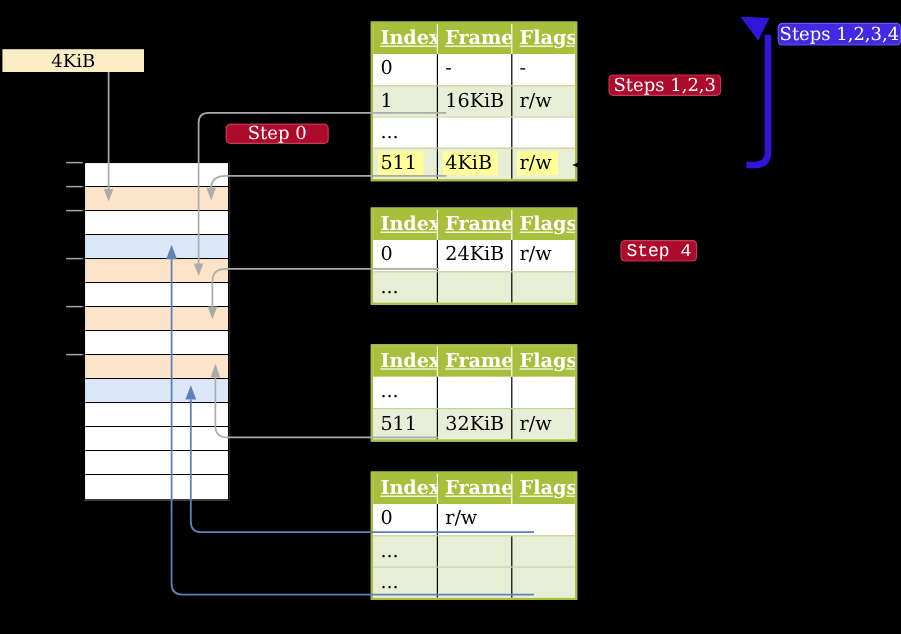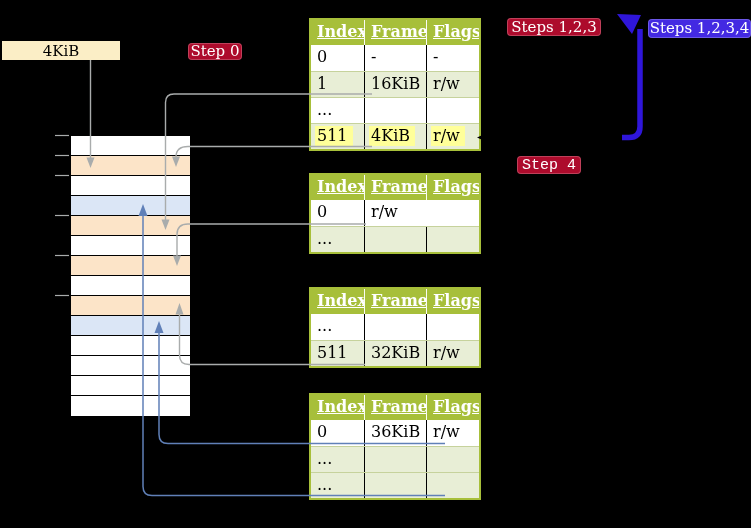--- a/index.html
+++ b/index.html
@@ -14,23 +14,23 @@
     background:var(--box-4kib-bg,#fbeec6);color:#000;
     display:flex;align-items:center;justify-content:center;
     font-size:15px;
   }
   
   .badge{
     position:absolute;border-radius:4px;color:var(--badge-text,#fff);
     display:flex;align-items:center;justify-content:center;
     font-size:15px;line-height:1;box-shadow:inset 0 0 0 1px rgba(255,255,255,.22);
   }
-  .badge.red{background:var(--badge-red-bg,#ad0b2c);}
+  .badge.red{background:var(--badge-red-bg,#ad0b2c);margin-top:44px;}
   .badge.blue{background:var(--badge-blue-bg,#4329e2);}
-  .badge.b-step0{left:188px;top:43px;width:54px;height:17px;}
+  .badge.b-step0{left:188px;top:59px;width:86px;height:17px;}
   .badge.b-steps123{left:507px;top:18px;width:94px;height:18px;}
   .badge.b-steps1234{left:648px;top:19px;width:103px;height:19px;}
   .badge.b-step4{left:517px;top:156px;width:64px;height:18px;font-family:Liberation Mono, monospace;}
   
   .ptable{
     position:absolute;left:309px;width:172px;box-sizing:border-box;
     border:2px solid var(--table-border,#a7bf3a);background:#fff;
   }
   .ptable.t1{top:18px;} .ptable.t2{top:173px;} .ptable.t3{top:287px;} .ptable.t4{top:393px;}
   .prow{display:flex;height:26px;box-sizing:border-box;border-top:1px solid var(--row-divider,#c6d29c);background:#fff;}
@@ -124,20 +124,21 @@
       </div>
     </div>
   <div class="ptable t2">
       <div class="prow phead">
         <div class="pcell c0">Index</div>
         <div class="pcell c1">Frame</div>
         <div class="pcell c2">Flags</div>
       </div>
       <div class="prow">
         <div class="pcell c0">0</div>
+        <div class="pcell c1">24KiB</div>
         <div class="pcell c2">r/w</div>
       </div>
       <div class="prow shaded">
         <div class="pcell c0">...</div>
         <div class="pcell c1"></div>
         <div class="pcell c2"></div>
       </div>
     </div>
   <div class="ptable t3">
       <div class="prow phead">
@@ -157,21 +158,20 @@
       </div>
     </div>
   <div class="ptable t4">
       <div class="prow phead">
         <div class="pcell c0">Index</div>
         <div class="pcell c1">Frame</div>
         <div class="pcell c2">Flags</div>
       </div>
       <div class="prow">
         <div class="pcell c0">0</div>
-        <div class="pcell c1">36KiB</div>
         <div class="pcell c2">r/w</div>
       </div>
       <div class="prow shaded">
         <div class="pcell c0">...</div>
         <div class="pcell c1"></div>
         <div class="pcell c2"></div>
       </div>
       <div class="prow shaded">
         <div class="pcell c0">...</div>
         <div class="pcell c1"></div>

